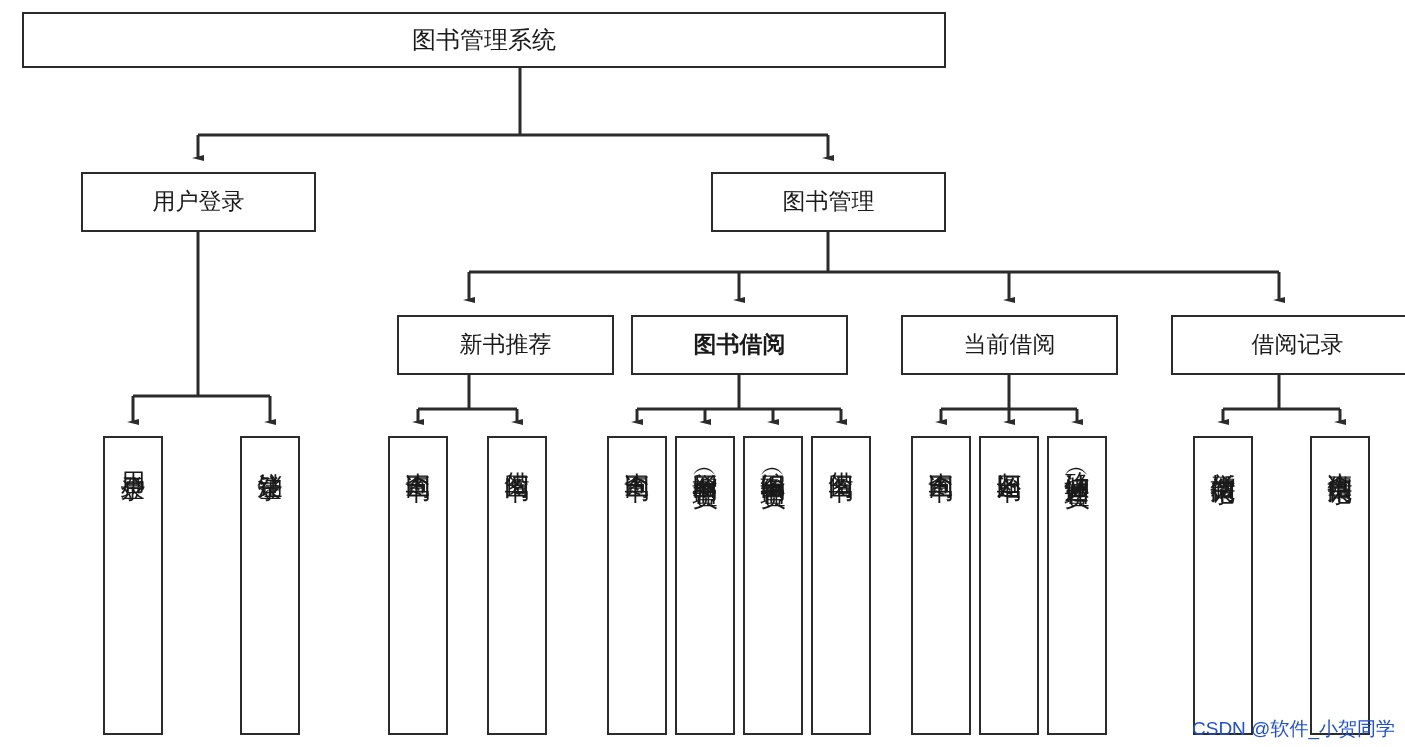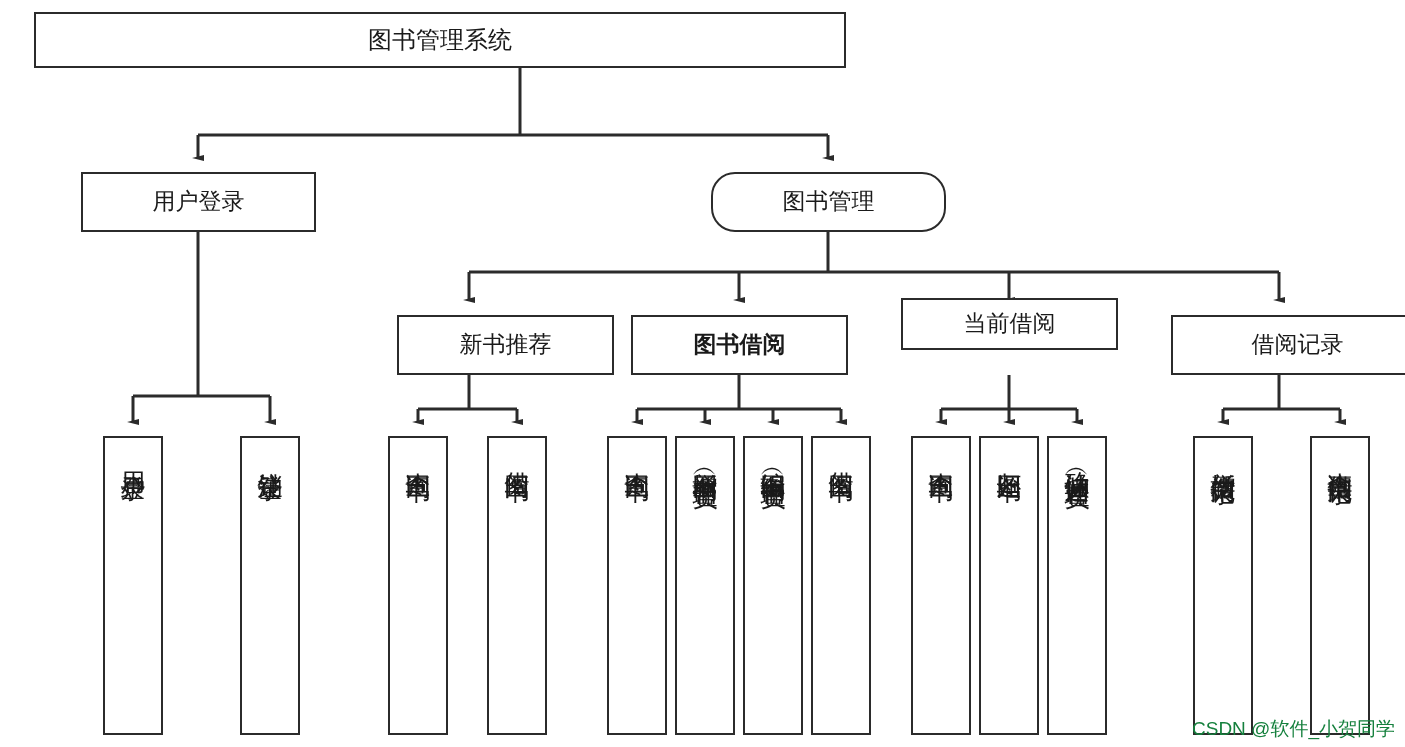--- a/index.html
+++ b/index.html
@@ -55,21 +55,21 @@
   }
   .node-box.vertical .node-label {
     writing-mode: vertical-rl;
     text-orientation: upright;
     font-size: 25px;
     letter-spacing: 2px;
     line-height: 1;
   }
   .watermark {
     position: absolute;
-    color: #15803d;
+    color: #1d4ed8;
     font-size: 19px;
     font-family: "Liberation Sans", "DejaVu Sans", sans-serif;
     white-space: nowrap;
     pointer-events: none;
   }
 </style>
 </head>
 <body>
 
 <div id="diagram-root">
@@ -129,41 +129,41 @@
     </g>
 
     <g stroke="#2b2b2b" stroke-width="3" fill="none">
       <line x1="1279" y1="375" x2="1279" y2="409"></line>
       <line x1="1223" y1="409" x2="1340" y2="409"></line>
       <line x1="1223" y1="409" x2="1223" y2="422" marker-end="url(#arrowhead)"></line>
       <line x1="1340" y1="409" x2="1340" y2="422" marker-end="url(#arrowhead)"></line>
     </g>
   </svg>
 
-  <div class="node-box root horizontal" style="left:34px; top:12px; width:812px; height:56px;">
+  <div class="node-box root horizontal" style="left:22px; top:12px; width:924px; height:56px;">
     <span class="node-label">图书管理系统</span>
   </div>
 
   <div class="node-box horizontal" style="left:81px; top:172px; width:235px; height:60px;">
     <span class="node-label">用户登录</span>
   </div>
 
-  <div class="node-box horizontal" style="left:711px; top:172px; width:235px; height:60px;border-radius:24px;">
+  <div class="node-box horizontal" style="left:711px; top:172px; width:235px; height:60px;">
     <span class="node-label">图书管理</span>
   </div>
 
   <div class="node-box horizontal" style="left:361px; top:315px; width:217px; height:60px;margin-left:36px;">
     <span class="node-label">新书推荐</span>
   </div>
 
   <div class="node-box horizontal" style="left:631px; top:315px; width:217px; height:60px;font-weight:bold;">
     <span class="node-label">图书借阅</span>
   </div>
 
-  <div class="node-box horizontal" style="left:901px; top:298px; width:217px; height:52px;">
+  <div class="node-box horizontal" style="left:901px; top:315px; width:217px; height:60px;">
     <span class="node-label">当前借阅</span>
   </div>
 
   <div class="node-box horizontal" style="left:1171px; top:315px; width:253px; height:60px;">
     <span class="node-label">借阅记录</span>
   </div>
 
   <div class="node-box vertical" style="left:103px; top:436px; width:60px; height:299px;">
     <span class="node-label">用户登录</span>
   </div>

